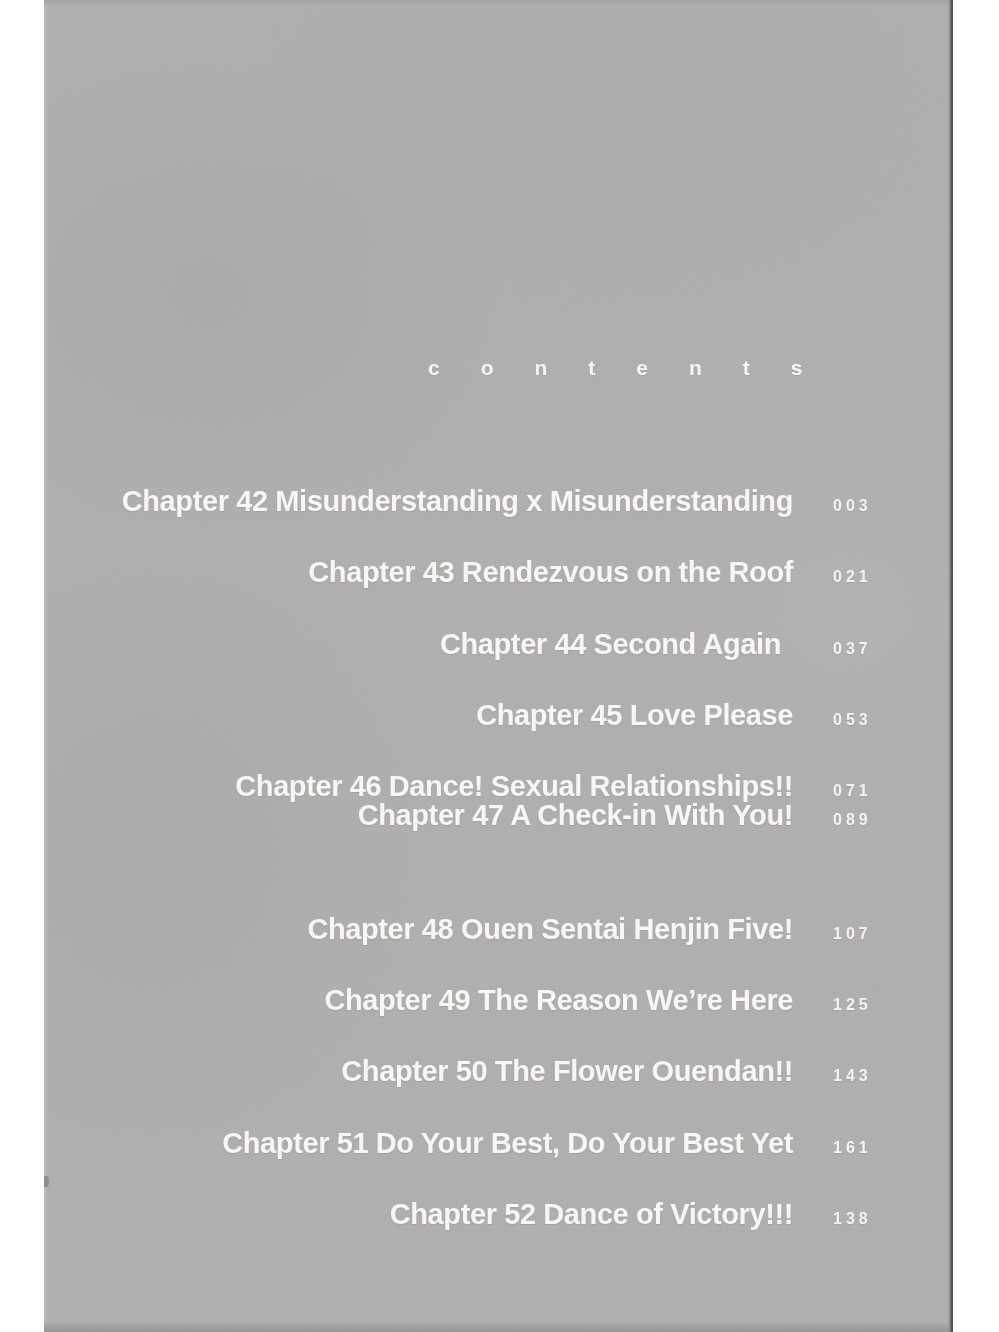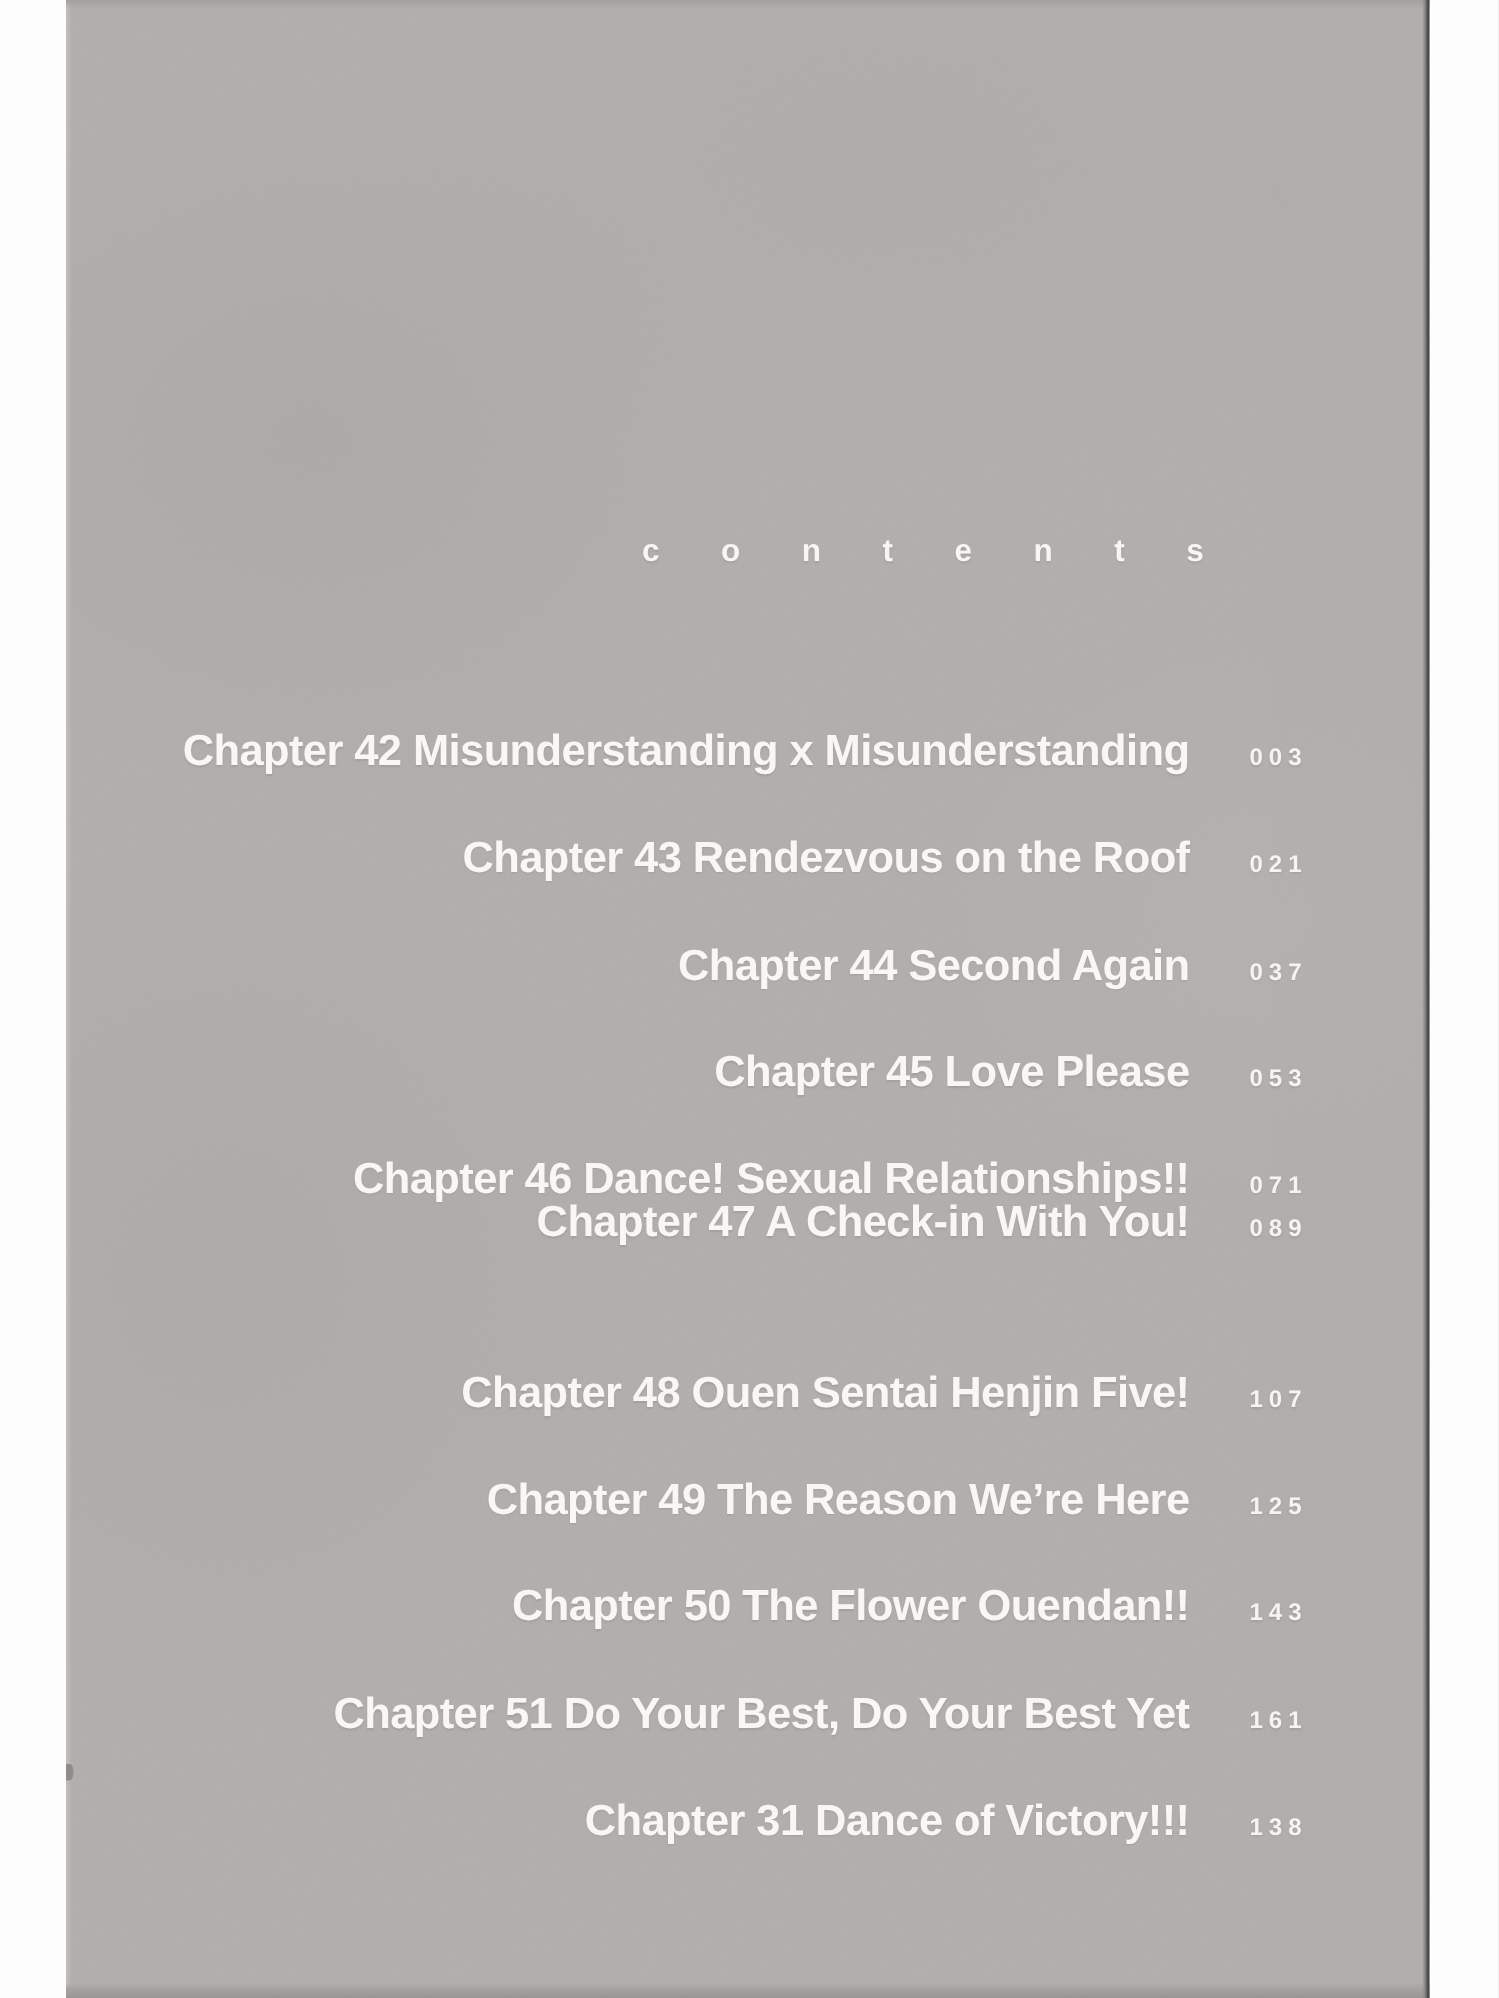--- a/index.html
+++ b/index.html
@@ -116,21 +116,21 @@
     font-size: 16px;
     font-weight: bold;
     color: #f5f4f2;
     letter-spacing: 4px;
     white-space: nowrap;
     text-shadow: 0 1px 1px rgba(150,148,146,0.5);
     flex: 0 0 auto;
   }
   .row-0  { top: 480px; }
   .row-1  { top: 551px; }
-  .row-2  { top: 623px; }
+  .row-2  { top: 623px; gap: 12px; }
   .row-3  { top: 694px; }
   .row-4  { top: 765px; }
   .row-5  { top: 794px; }
   .row-6  { top: 908px; }
   .row-7  { top: 979px; }
   .row-8  { top: 1050px; }
   .row-9  { top: 1122px; }
   .row-10 { top: 1193px; }
 </style>
 </head>
@@ -206,18 +206,18 @@
       <span class="chapter-title">Chapter 50 The Flower Ouendan!!</span>
       <span class="chapter-page">143</span>
     </div>
 
     <div class="toc-row row-9">
       <span class="chapter-title">Chapter 51 Do Your Best, Do Your Best Yet</span>
       <span class="chapter-page">161</span>
     </div>
 
     <div class="toc-row row-10">
-      <span class="chapter-title">Chapter 31 Dance of Victory!!!</span>
+      <span class="chapter-title">Chapter 52 Dance of Victory!!!</span>
       <span class="chapter-page">138</span>
     </div>
 
   </div>
 </div>
 
 </body></html>

